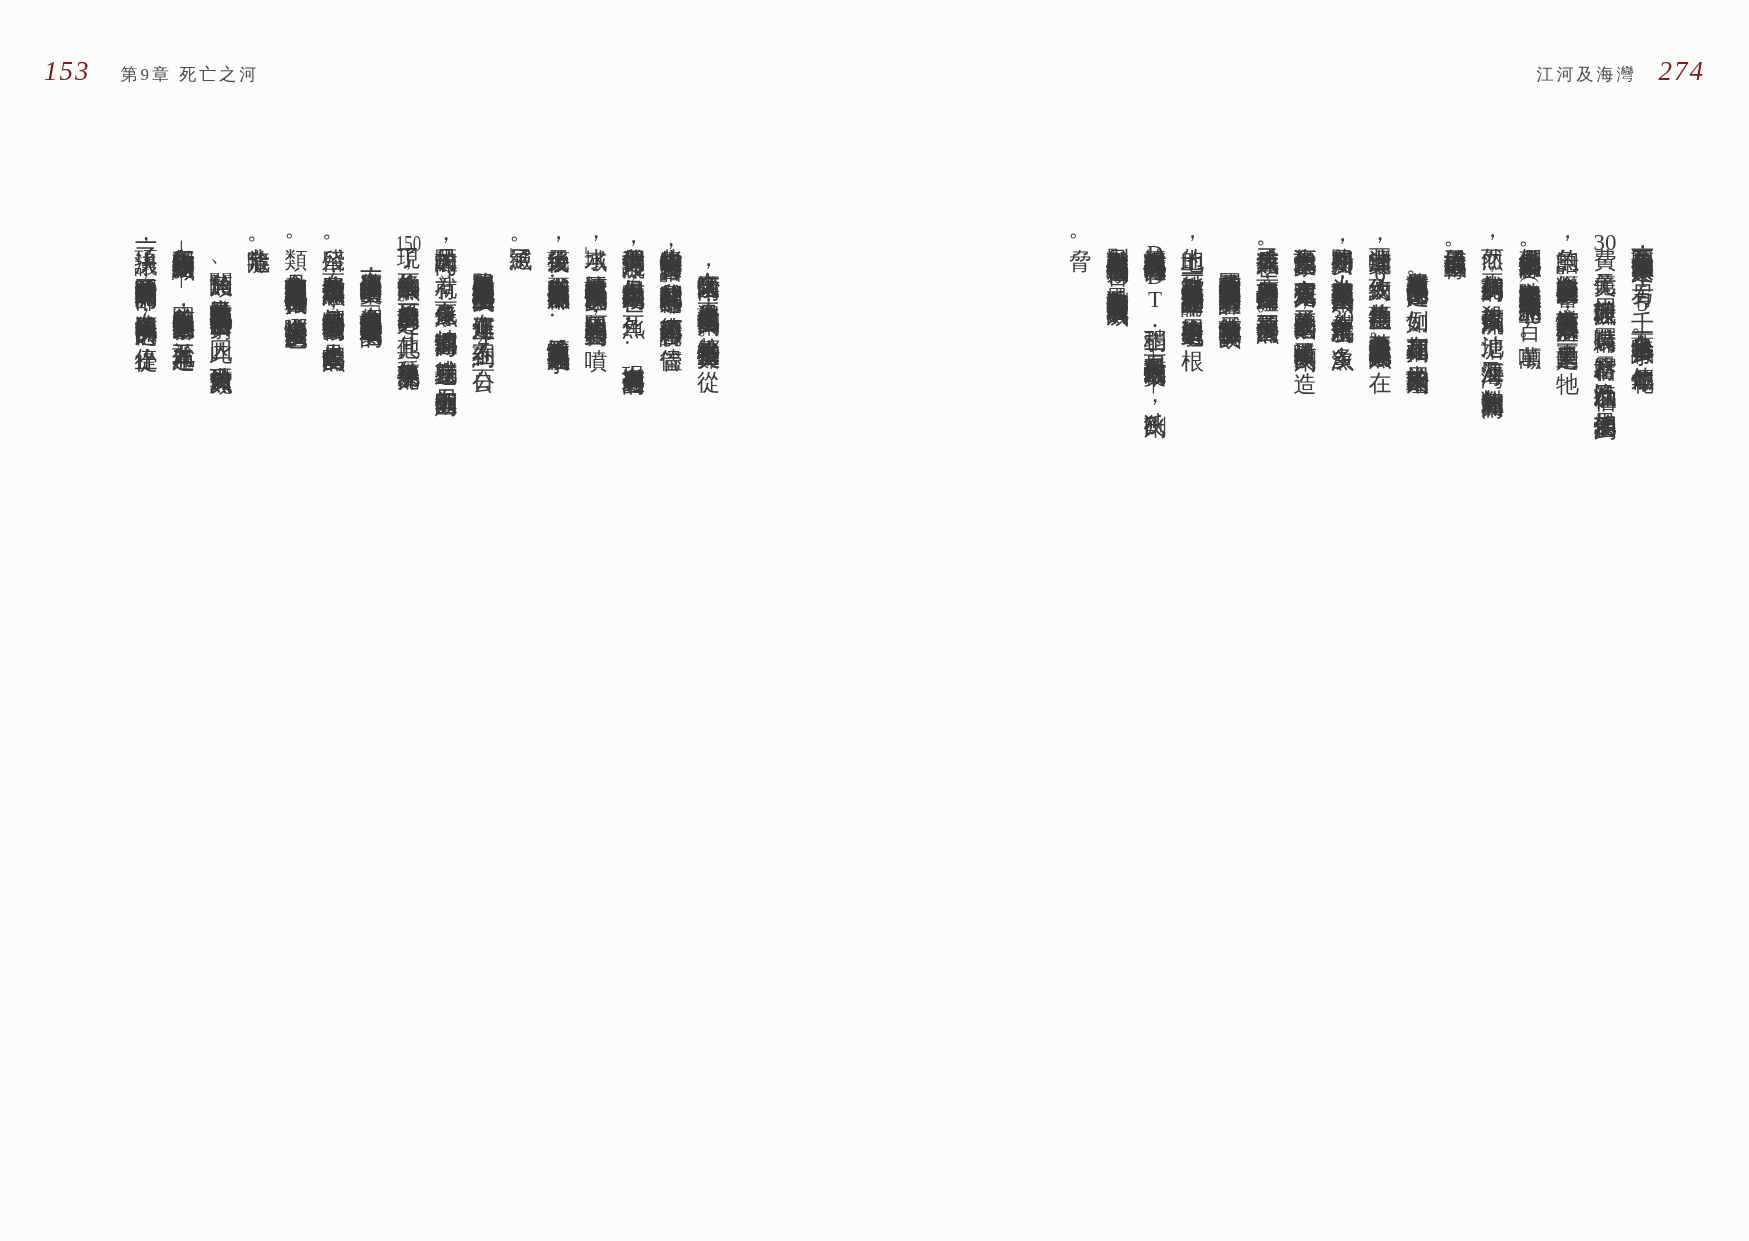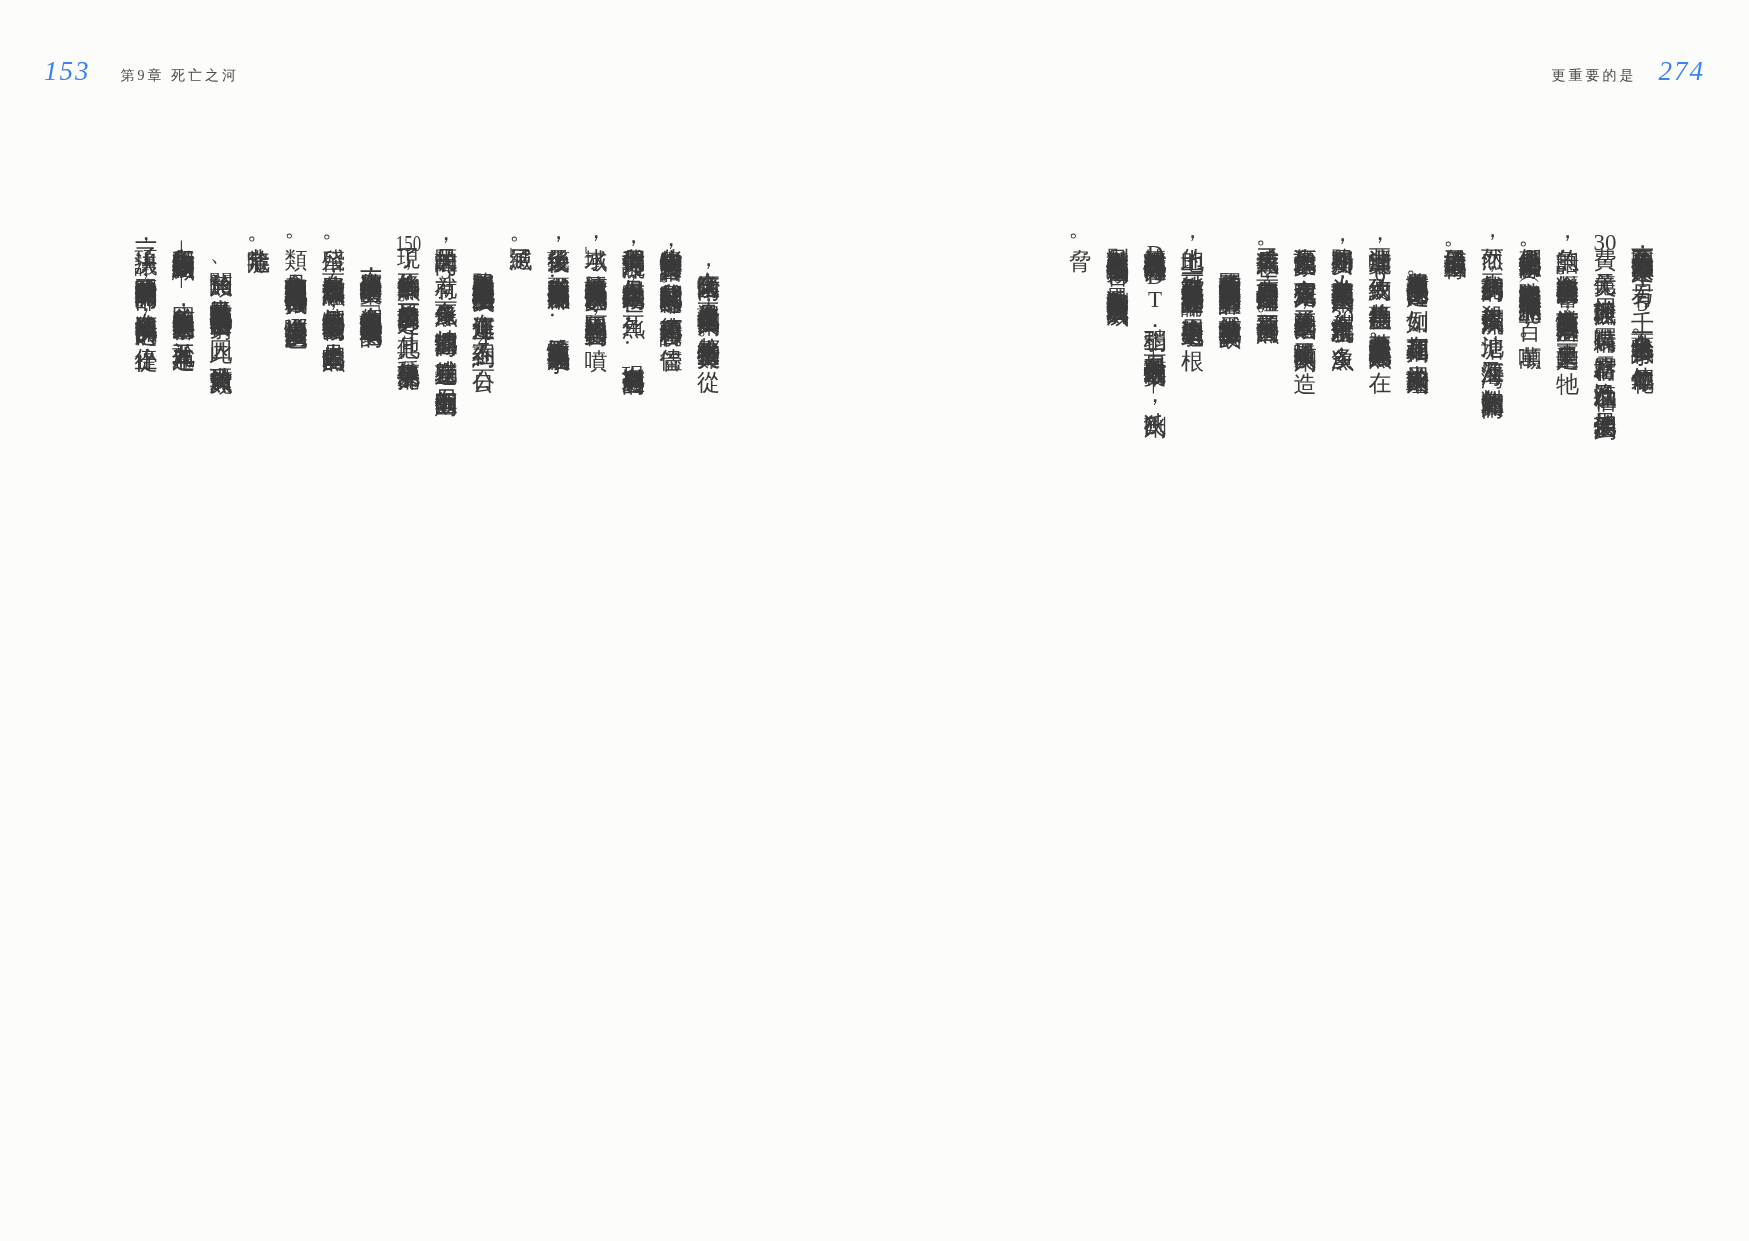--- a/index.html
+++ b/index.html
@@ -19,24 +19,24 @@
     align-items:baseline;
     color:#4a4a4a;
     white-space:nowrap;
   }
   .page-header.left  { left:44px; }
   .page-header.right { right:44px; }
   .page-number {
     font-style:italic;
     font-size:27px;
     letter-spacing:2px;
-    color:#3b82f6;
+    color:#7f1d1d;
   }
   .header-text {
-    font-size:14px;
+    font-size:17px;
     letter-spacing:3px;
     color:#4a4a4a;
   }
   .page-header.left  .header-text { margin-left:30px; }
   .page-header.right .header-text { margin-right:22px; }
 
   .vbody {
     position:absolute;
     top:230px;
     height:884px;
@@ -60,21 +60,21 @@
 <body>
 
 <div class="canvas">
 
   <div class="page-header left">
     <span class="page-number">153</span>
     <span class="header-text">第9章 死亡之河</span>
   </div>
 
   <div class="page-header right">
-    <span class="header-text">更重要的是</span>
+    <span class="header-text">江河及海灣</span>
     <span class="page-number">274</span>
   </div>
 
   <div class="vbody right">
     <div class="vcol">百萬美國人把釣魚當作一大樂趣，另有<span class="tcy">1</span>千<span class="tcy">5</span>百萬人也時常去一試身手。他們每年花</div>
     <div class="vcol">費<span class="tcy">30</span>億美元，用於辦理執照、購買裝備、露宿器材、汽油以及住宿。如果他們沒法釣</div>
     <div class="vcol">魚的話，會對經濟產生很大的影響。商業性漁業有巨大的經濟效益，更重要的是，牠</div>
     <div class="vcol">們也是必要的食物來源。內陸和海洋漁業（除了近海捕魚）每年捕魚約<span class="tcy">1</span>百<span class="tcy">40</span>萬噸。</div>
     <div class="vcol">然而，正如我們所見到的，殺蟲劑侵入溪流、池塘、江河及海灣，對釣魚休閒和商業</div>
     <div class="vcol">捕魚構成了嚴重威脅。</div>

